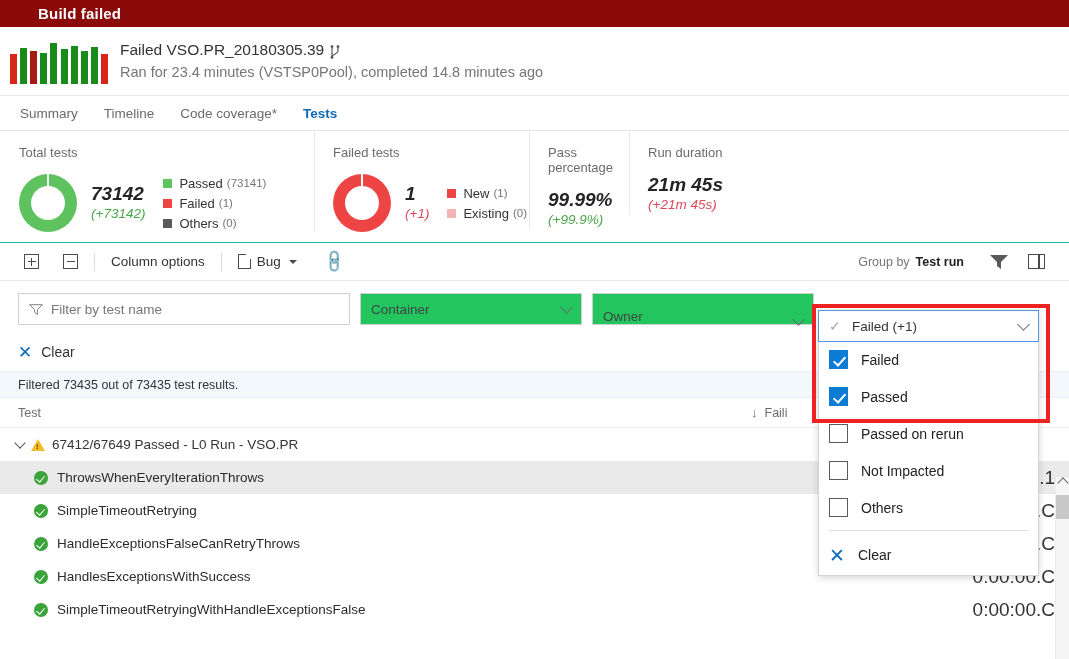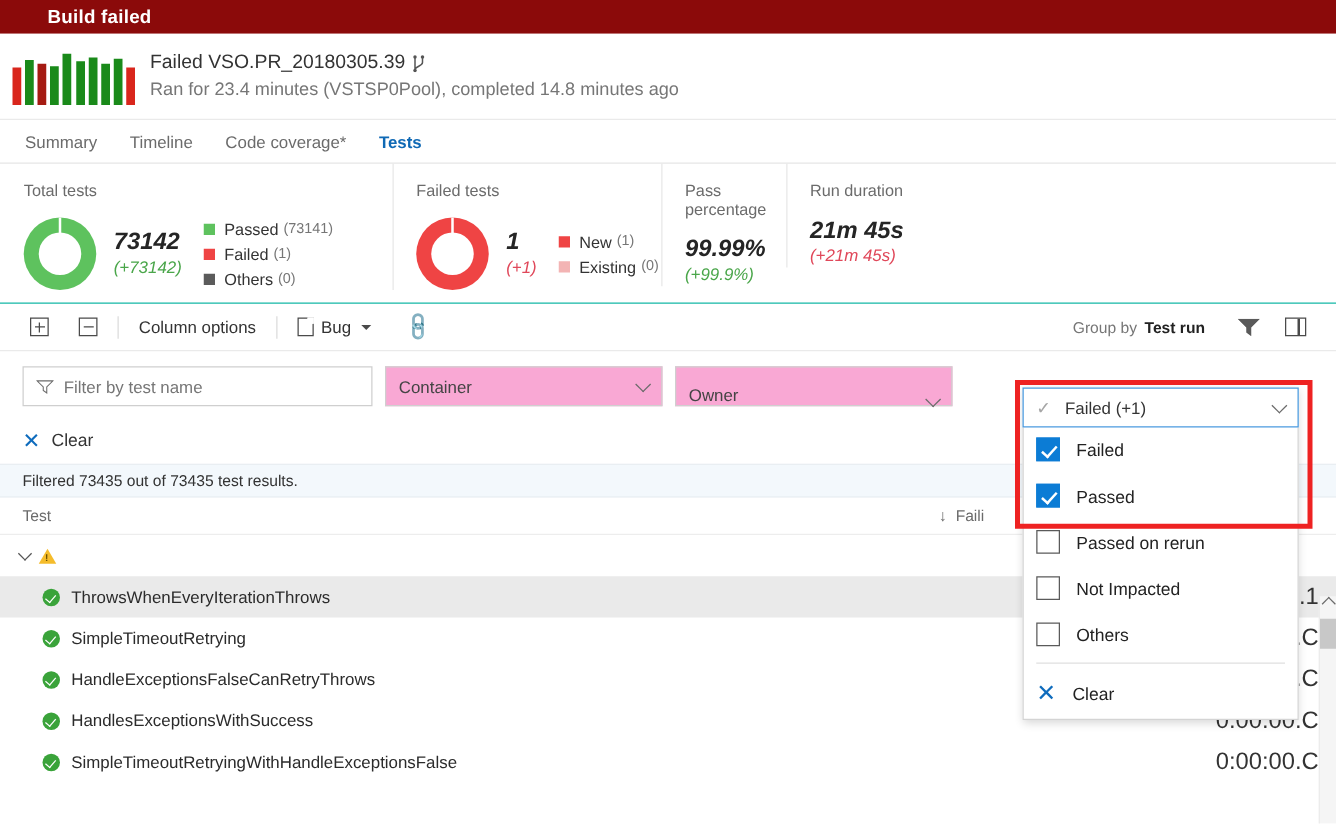--- a/index.html
+++ b/index.html
@@ -127,26 +127,26 @@
   .group-by-label { font-size: 12.5px; color:#767676; margin-right:6px; }
   .group-by-value { font-size: 12.5px; color:#222; font-weight:bold; margin-right: 16px; }
   .funnel { width:18px;height:14px; }
   .tb-icon-btn { padding: 4px 10px; cursor:pointer; display:flex; align-items:center; }
   .panel-icon { width:17px;height:15px;border:1.5px solid #4a4a4a; position:relative; }
   .panel-icon::after{ content:''; position:absolute; left:9px; top:0; bottom:0; width:1.5px; background:#4a4a4a; }
 
   
   .filters { padding: 12px 0 0 18px; height: 52px; display:flex; align-items:flex-start; gap: 10px; }
   .filter-input {
-    width: 280px; height: 32px; border: 1px solid #cfcfcf; background:#fff;
+    width: 332px; height: 32px; border: 1px solid #cfcfcf; background:#fff;
     display:flex; align-items:center; padding: 0 10px; gap: 8px;
   }
   .filter-input .ph { font-size: 13.5px; color: #767676; }
   .dropdown-closed {
-    height: 32px; border: 1px solid #cfcfcf; background:#f9a8d4;
+    height: 32px; border: 1px solid #cfcfcf; background:#22c55e;
     display:flex; align-items:center; justify-content: space-between; padding: 0 10px;
     font-size: 13.5px; color:#444;
   }
   .dd-container { width: 222px; }
   .dd-owner { width: 222px; align-items: flex-end; }
   .chev {
     width: 9px; height: 9px; border-right: 1.5px solid #6b6b6b; border-bottom: 1.5px solid #6b6b6b;
     transform: rotate(45deg); margin-top: -4px; flex: 0 0 auto;
   }
 
@@ -432,20 +432,21 @@
     <span class="th-sortcol" style="width:240px">
       <span class="sort-arrow">↓</span>
       <span>Faili</span>
     </span>
     <span style="width:60px">n</span>
   </div>
 
   <div class="group-row">
     <span class="grp-chev"></span>
     <span class="warn-icon"></span>
+    <span>67412/67649 Passed - L0 Run - VSO.PR</span>
   </div>
 
   <div id="test-rows">
       <div class="test-row sel">
         <span class="pass-icon"></span>
         <span>ThrowsWhenEveryIterationThrows</span>
         <span class="dur-cell">0.1</span>
       </div>
       <div class="test-row">
         <span class="pass-icon"></span>

